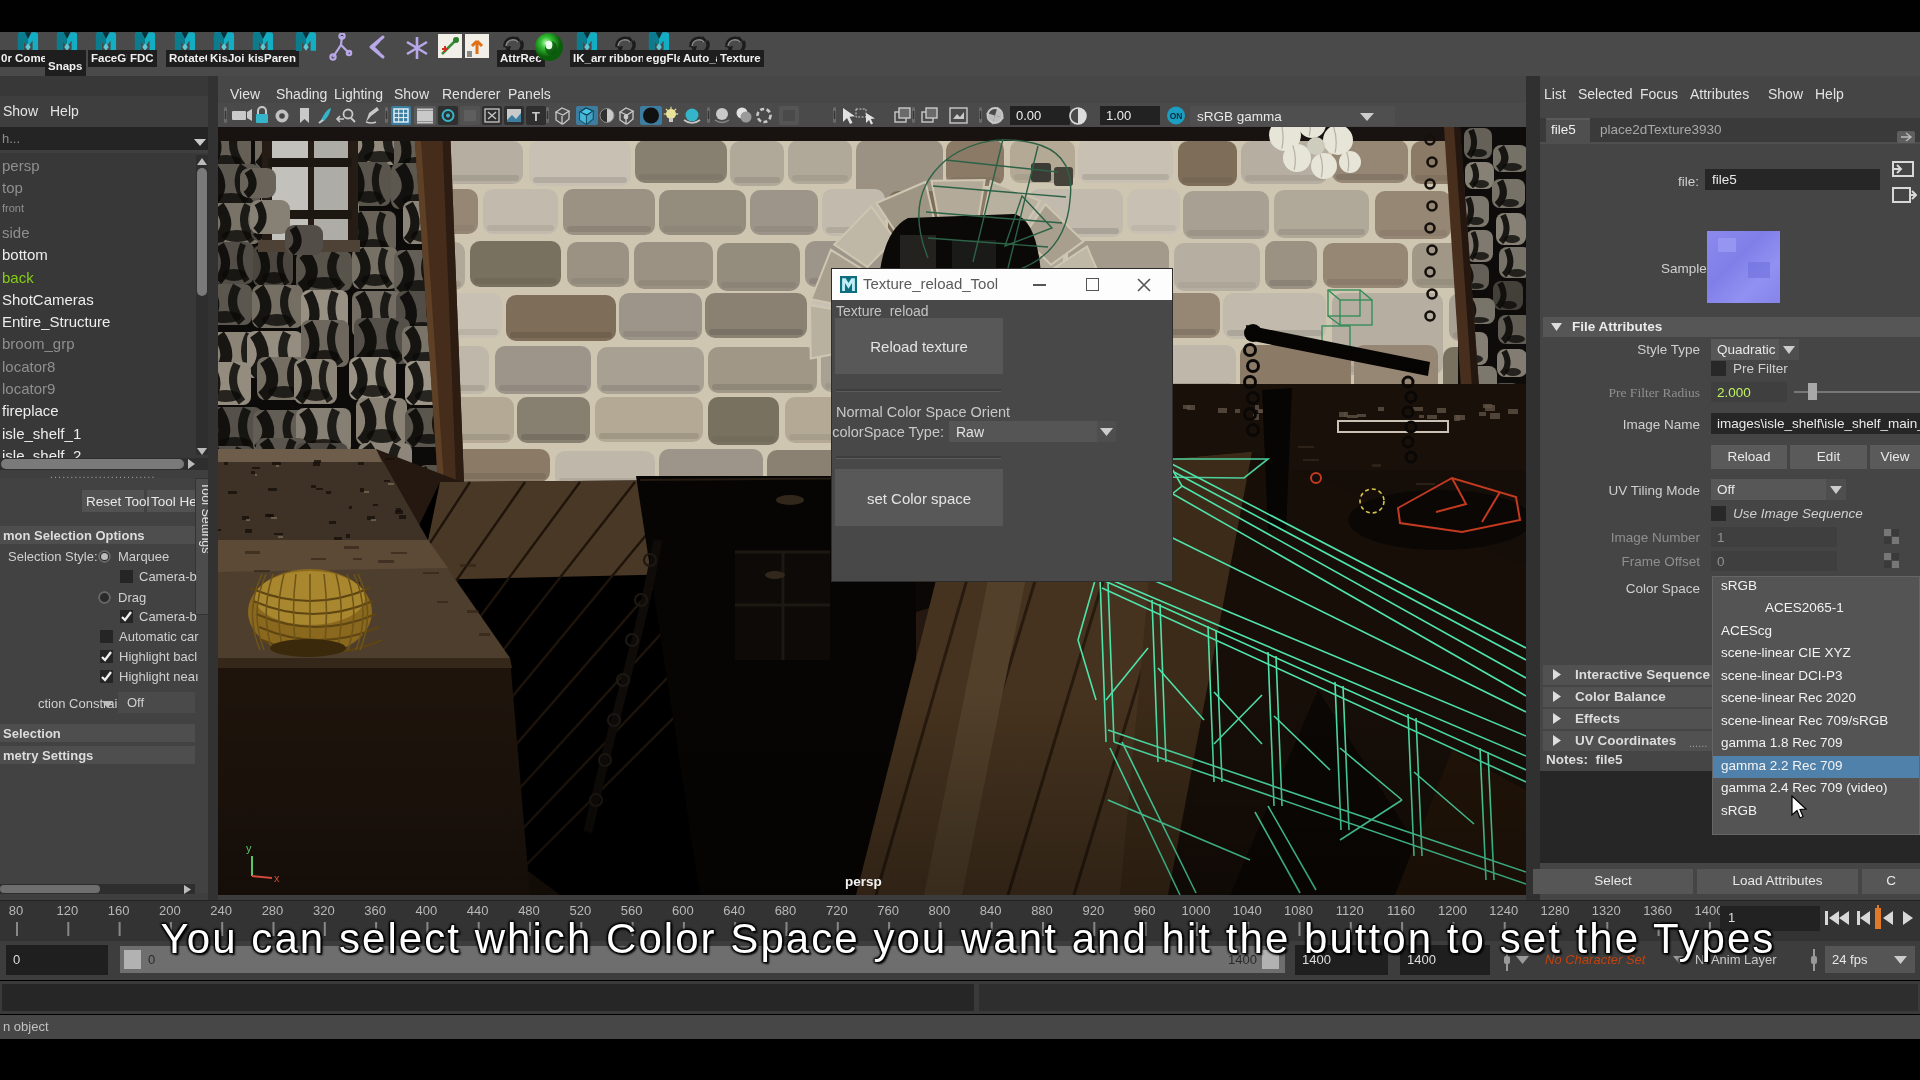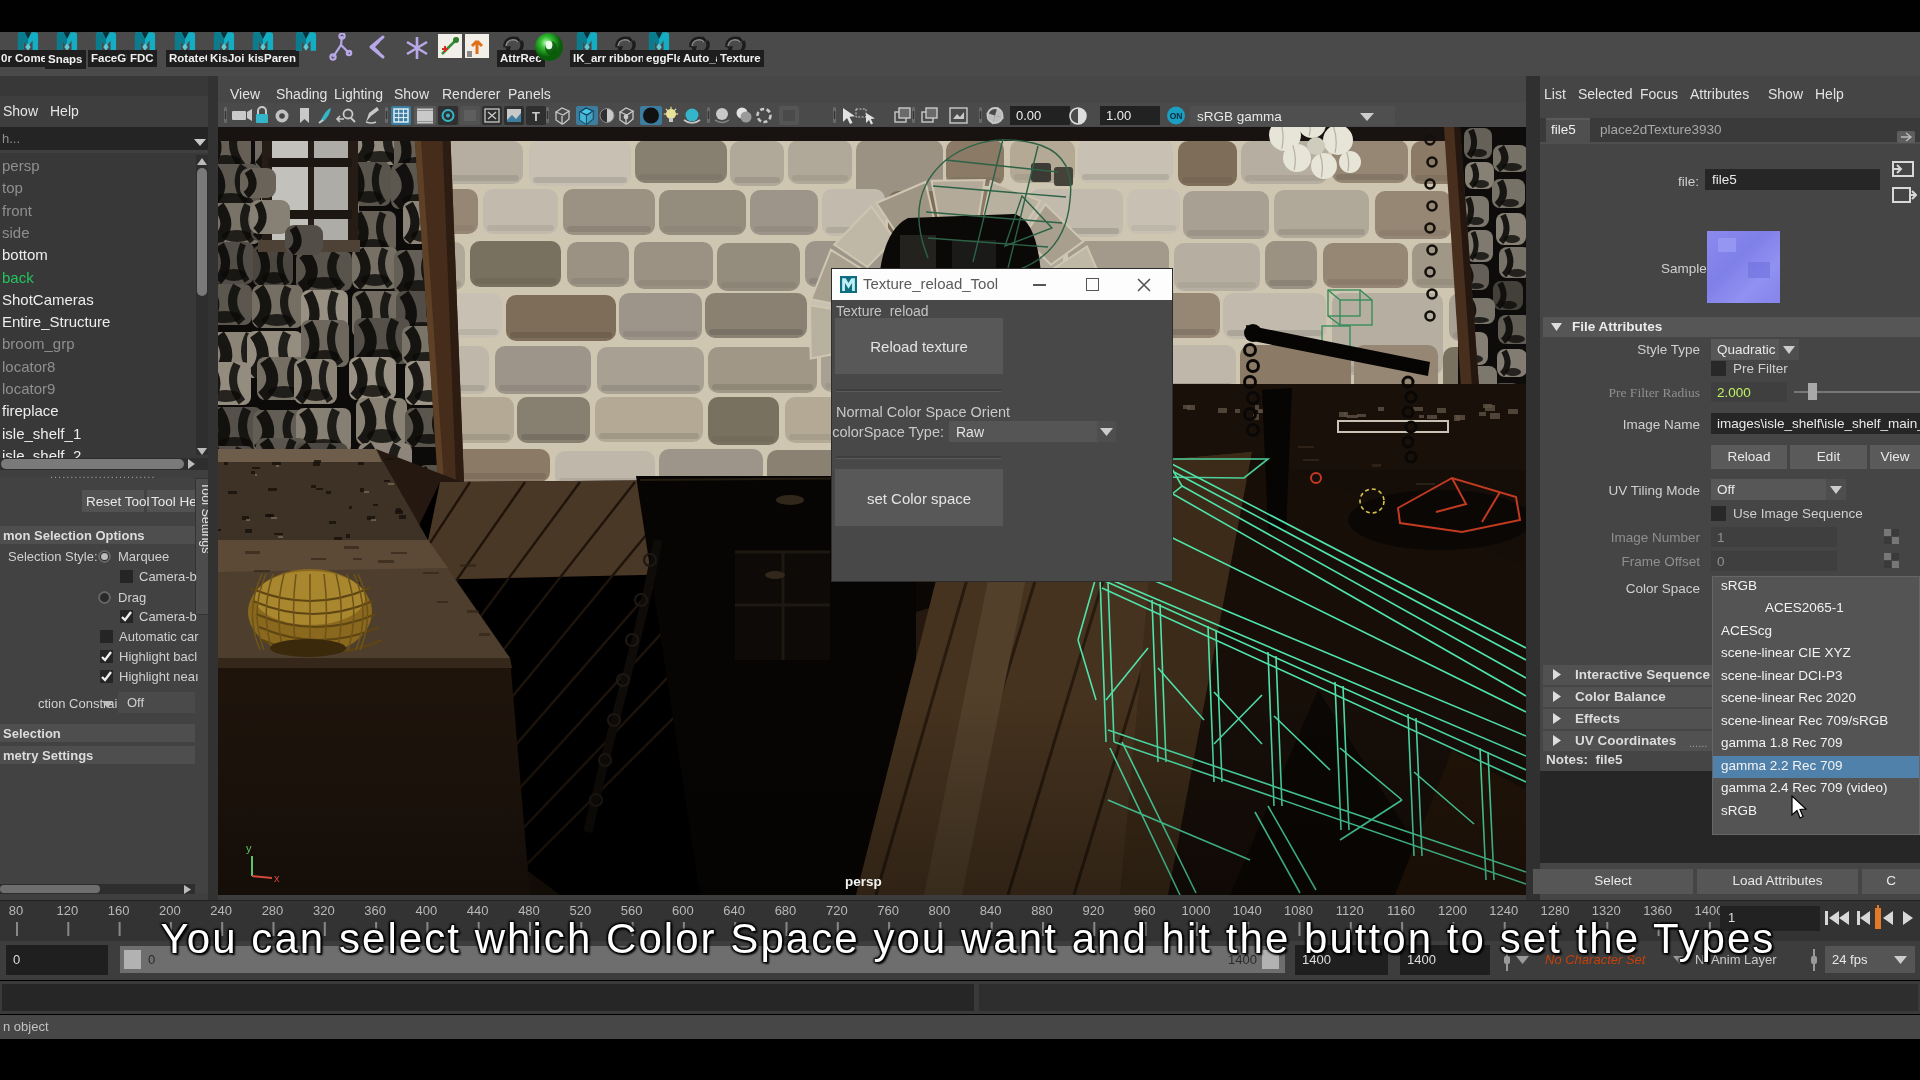--- a/index.html
+++ b/index.html
@@ -15,21 +15,21 @@
 <path d="M8.5 0 L12 7 L15.5 0 Z" fill="#06303a"></path>
 <path d="M9 16 L12 12 L15 16 L12 20 Z" fill="#5fc9d6"></path>
 </svg>
 <div class="txt" style="left:-2px;background:#1e1e1e;color:#f0f0f0;font-weight:bold;font-size:11.5px;padding:1px 3px;top:50px;height:15px;line-height:15px;">0r CometF</div>
 <svg width="22" height="19" viewBox="0 0 24 20" style="position:absolute;left:56px;top:32px;">
 <path d="M1 3 Q1 0 4 0 L8 0 L12 7 L16 0 L20 0 Q23 0 23 3 L23 20 L17 20 L17 9 L12 16 L7 9 L7 20 L1 20 Z" fill="#13aec4"></path>
 <path d="M1 3 Q1 0 4 0 L8 0 L12 7 L12 16 L7 9 L7 20 L1 20 Z" fill="#0b7b8e"></path>
 <path d="M8.5 0 L12 7 L15.5 0 Z" fill="#06303a"></path>
 <path d="M9 16 L12 12 L15 16 L12 20 Z" fill="#5fc9d6"></path>
 </svg>
-<div class="txt" style="left:45px;background:#1e1e1e;color:#f0f0f0;font-weight:bold;font-size:11.5px;padding:2px 3px;top:50px;height:15px;line-height:15px;">Snaps</div>
+<div class="txt" style="left:45px;background:#1e1e1e;color:#f0f0f0;font-weight:bold;font-size:11.5px;padding:9px 3px;top:50px;height:15px;line-height:15px;">Snaps</div>
 <svg width="22" height="19" viewBox="0 0 24 20" style="position:absolute;left:95px;top:32px;">
 <path d="M1 3 Q1 0 4 0 L8 0 L12 7 L16 0 L20 0 Q23 0 23 3 L23 20 L17 20 L17 9 L12 16 L7 9 L7 20 L1 20 Z" fill="#13aec4"></path>
 <path d="M1 3 Q1 0 4 0 L8 0 L12 7 L12 16 L7 9 L7 20 L1 20 Z" fill="#0b7b8e"></path>
 <path d="M8.5 0 L12 7 L15.5 0 Z" fill="#06303a"></path>
 <path d="M9 16 L12 12 L15 16 L12 20 Z" fill="#5fc9d6"></path>
 </svg>
 <div class="txt" style="left:88px;background:#1e1e1e;color:#f0f0f0;font-weight:bold;font-size:11.5px;padding:1px 3px;top:50px;height:15px;line-height:15px;">FaceGU</div>
 <svg width="22" height="19" viewBox="0 0 24 20" style="position:absolute;left:134px;top:32px;">
 <path d="M1 3 Q1 0 4 0 L8 0 L12 7 L16 0 L20 0 Q23 0 23 3 L23 20 L17 20 L17 9 L12 16 L7 9 L7 20 L1 20 Z" fill="#13aec4"></path>
 <path d="M1 3 Q1 0 4 0 L8 0 L12 7 L12 16 L7 9 L7 20 L1 20 Z" fill="#0b7b8e"></path>
@@ -140,24 +140,24 @@
 <div class="txt" style="left:3px;top:103px;font-size:14px;color:#e4e4e4;">Show</div>
 <div class="txt" style="left:50px;top:103px;font-size:14px;color:#e4e4e4;">Help</div>
 <div class="abs" style="left:0;top:127px;width:208px;height:23px;background:#242424;"></div>
 <div class="txt" style="left:2px;top:131px;font-size:13px;color:#8d8d8d;">h...</div>
 <svg width="14" height="9" style="position:absolute;left:193px;top:138px;">
     <path d="M1 1 L13 1 L7 8 Z" fill="#c9c9c9"></path>
   </svg>
 <div class="abs" style="left:0;top:153px;width:208px;height:305px;background:#383838;"></div>
 <div class="txt" style="left:2px;top:157px;font-size:15px;color:#8f8f8f;">persp</div>
 <div class="txt" style="left:2px;top:179.3px;font-size:15px;color:#8f8f8f;">top</div>
-<div class="txt" style="left:2px;top:201.60000000000002px;font-size:15px;color:#8f8f8f;">front</div>
+<div class="txt" style="left:2px;top:201.60000000000002px;font-size:11px;color:#8f8f8f;">front</div>
 <div class="txt" style="left:2px;top:223.90000000000003px;font-size:15px;color:#8f8f8f;">side</div>
 <div class="txt" style="left:2px;top:246.20000000000005px;font-size:15px;color:#ededed;">bottom</div>
-<div class="txt" style="left:2px;top:268.50000000000006px;font-size:15px;color:#22c55e;">back</div>
+<div class="txt" style="left:2px;top:268.50000000000006px;font-size:15px;color:#84cc16;">back</div>
 <div class="txt" style="left:2px;top:290.80000000000007px;font-size:15px;color:#ededed;">ShotCameras</div>
 <div class="txt" style="left:2px;top:313.1000000000001px;font-size:15px;color:#ededed;">Entire_Structure</div>
 <div class="txt" style="left:2px;top:335.4000000000001px;font-size:15px;color:#8f8f8f;">broom_grp</div>
 <div class="txt" style="left:2px;top:357.7000000000001px;font-size:15px;color:#8f8f8f;">locator8</div>
 <div class="txt" style="left:2px;top:380.0000000000001px;font-size:15px;color:#8f8f8f;">locator9</div>
 <div class="txt" style="left:2px;top:402.3000000000001px;font-size:15px;color:#ededed;">fireplace</div>
 <div class="txt" style="left:2px;top:424.60000000000014px;font-size:15px;color:#ededed;">isle_shelf_1</div>
 <div class="txt" style="left:2px;top:446.90000000000015px;font-size:15px;color:#ededed;">isle_shelf_2</div>
 <div class="abs" style="left:196px;top:155px;width:12px;height:300px;background:#2e2e2e;"></div>
 <svg width="10" height="7" style="position:absolute;left:197px;top:158px;">
@@ -1268,21 +1268,21 @@
 <div class="abs" style="left:1870px;top:445px;width:50px;height:24px;background:#5a5a5a;"></div>
 <div class="txt" style="left:1895.0px;top:449px;transform:translateX(-50%);font-size:13.5px;color:#e8e8e8;">View</div>
 <div class="txt" style="left:1700px;top:483px;font-size:13.5px;color:#cfcfcf;transform:translateX(-100%);">UV Tiling Mode</div>
 <div class="abs" style="left:1711px;top:479px;width:135px;height:21px;background:#575757;"></div>
 <div class="txt" style="left:1717px;top:482px;font-size:13.5px;color:#e8e8e8;">Off</div>
 <div class="abs" style="left:1826px;top:479px;width:20px;height:21px;background:#4e4e4e;"></div>
 <svg width="12" height="8" style="position:absolute;left:1830px;top:486px;">
     <path d="M0 0 L12 0 L6 8 Z" fill="#ccc"></path>
   </svg>
 <div class="abs" style="left:1711px;top:506px;width:15px;height:15px;background:#282828;"></div>
-<div class="txt" style="left:1733px;top:506px;font-size:13.5px;color:#cfcfcf;">Use Image Sequence</div>
+<div class="txt" style="left:1733px;top:506px;font-size:13.5px;color:#cfcfcf;font-style:italic;">Use Image Sequence</div>
 <div class="txt" style="left:1700px;top:530px;font-size:13.5px;color:#8f8f8f;transform:translateX(-100%);">Image Number</div>
 <div class="abs" style="left:1711px;top:527px;width:126px;height:20px;background:#3f3f3f;"></div>
 <div class="txt" style="left:1717px;top:530px;font-size:13.5px;color:#909090;">1</div>
 <svg width="16" height="16" style="position:absolute;left:1884px;top:529px;">
     <rect x="0" y="0" width="7" height="7" fill="#777"></rect>
     <rect x="8" y="8" width="7" height="7" fill="#777"></rect>
     <rect x="8" y="0" width="7" height="7" fill="#3a3a3a"></rect>
     <rect x="0" y="8" width="7" height="7" fill="#3a3a3a"></rect>
   </svg>
 <div class="txt" style="left:1700px;top:554px;font-size:13.5px;color:#8f8f8f;transform:translateX(-100%);">Frame Offset</div>

